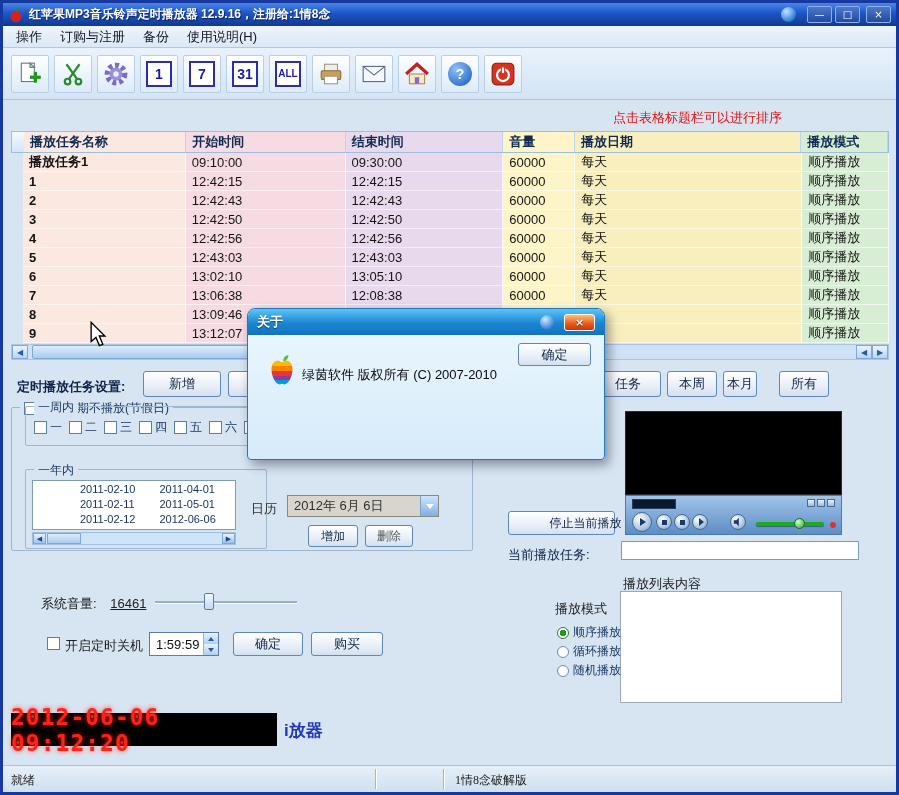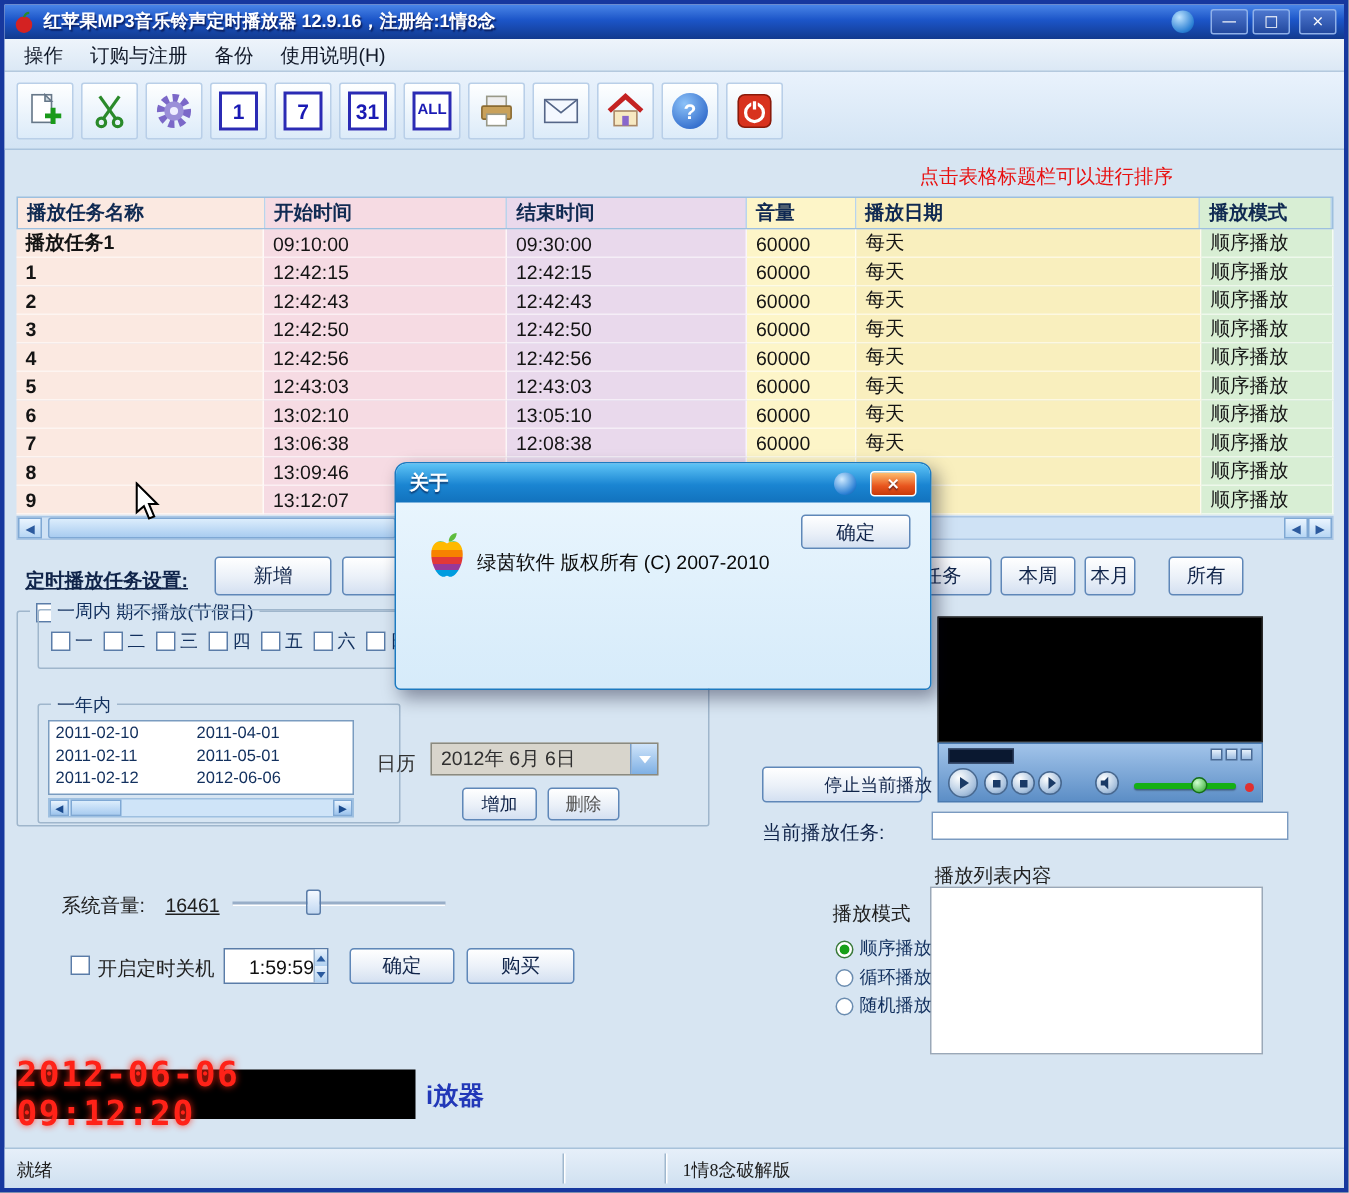--- a/index.html
+++ b/index.html
@@ -48,21 +48,21 @@
   
   .table { position:absolute; left:8px; top:128px; width:878px; z-index:5; }
   .thead { display:flex; height:22px; background:linear-gradient(#f5fafe,#d2e5f7);
     border:1px solid #9dbfde; }
   .hcell { font-weight:bold; font-size:13px; color:#102a52; display:flex; align-items:center;
     padding-left:6px; border-right:1px solid #b9d4ec; overflow:hidden; white-space:nowrap; }
   .trow { display:flex; height:19px; }
   .tcell { font-size:13px; color:#141414; display:flex; align-items:center; padding-left:6px;
     border-right:1px solid rgba(255,255,255,.75); border-bottom:1px solid rgba(255,255,255,.55);
     overflow:hidden; white-space:nowrap; }
-  .c0 { width:165px; background:#fbe9e1; font-weight:bold; }
+  .c0 { width:165px; background:#fbe9e1; font-weight:bold;margin-left:12px; }
   .c1 { width:162px; background:#f6dbe3; }
   .c2 { width:160px; background:#e9d9ec; }
   .c3 { width:73px;  background:#fdf5c8; }
   .c4 { width:230px; background:#f9efbe; }
   .c5 { width:88px;  background:#d8eed4; }
 
   
   .hscroll { position:absolute; left:8px; top:341px; width:878px; height:16px;
     background:#cfe2f5; border:1px solid #aac6e4; z-index:5; }
   .sarrow { position:absolute; top:0; width:16px; height:14px; font-family:"DejaVu Sans",sans-serif;
@@ -82,21 +82,21 @@
   .groupbox { position:absolute; border:1px solid #9fb6cc; border-radius:2px; z-index:4; }
   .gb-legend { position:absolute; top:-8px; left:8px; background:#d7e5f2; padding:0 4px;
     font-size:12px; color:#12305e; display:flex; align-items:center; gap:4px; white-space:nowrap; }
   .cb { width:13px; height:13px; background:#fff; border:1px solid #5a7ca8; display:inline-block; flex:0 0 auto; }
 
   .week-days { position:absolute; left:8px; top:12px; display:flex; }
   .wday { display:inline-flex; align-items:center; margin-right:7px; }
   .wlbl { font-size:12px; margin-left:3px; color:#12305e; }
 
   .year-list { position:absolute; left:6px; top:10px; width:204px; height:50px;
-    background:#fff; border:1px solid #7a9cc0; overflow:hidden; }
+    background:#fff; border:1px solid #7a9cc0; overflow:hidden;padding-left:43px; }
   .ylrow { display:flex; height:15px; align-items:center; }
   .ylcell { width:94px; padding-left:4px; font-size:11px; color:#12305e; white-space:nowrap; }
   .mini-hscroll { position:absolute; left:6px; top:62px; width:204px; height:13px;
     background:#cfe4f8; border:1px solid #9fc0e0; }
   .msarrow { position:absolute; top:0; width:13px; height:11px; font-family:"DejaVu Sans",sans-serif;
     background:linear-gradient(#eaf4fe,#9cc4ee); color:#1a4a8e; font-size:7px;
     display:flex; align-items:center; justify-content:center; border:1px solid #7fa8d4; }
   .msthumb { position:absolute; left:14px; top:0; width:34px; height:11px;
     background:linear-gradient(#dcedfc,#a9ccf0); border:1px solid #7fa8d4; }
 
@@ -142,41 +142,41 @@
   .radio.sel { background:radial-gradient(circle,#18a018 0 42%,#fff 50%); border-color:#3a7a3a; }
   .mlbl { font-size:12px; margin-left:4px; color:#12305e; }
 
   
   .sys-track { position:absolute; left:152px; top:598px; width:142px; height:3px;
     background:#98aec8; border-bottom:1px solid #fff; z-index:5; }
   .sys-thumb { position:absolute; left:201px; top:590px; width:10px; height:17px;
     background:linear-gradient(#f4f9ff,#c2d8f2); border:1px solid #5a7ca8; border-radius:2px; z-index:6; }
   .spinner { position:absolute; left:146px; top:629px; width:70px; height:24px; background:#fff;
     border:1px solid #5a7ca8; display:flex; z-index:5; }
-  .spin-val { flex:1; font-size:13px; color:#101010; display:flex; align-items:center; padding-left:16px; }
+  .spin-val { flex:1; font-size:13px; color:#101010; display:flex; align-items:center; padding-left:6px; }
   .spin-col { width:15px; border-left:1px solid #9ab4d0; display:flex; flex-direction:column; }
   .spin-btn { flex:1; background:linear-gradient(#e8f2fc,#b0d0f0); display:flex; align-items:center; justify-content:center; }
   .tri-up { width:0; height:0; border-left:3px solid transparent; border-right:3px solid transparent; border-bottom:4px solid #2a5a9e; }
   .tri-down { width:0; height:0; border-left:3px solid transparent; border-right:3px solid transparent; border-top:4px solid #2a5a9e; }
 
   .led { position:absolute; left:8px; top:710px; width:266px; height:33px; background:#000;
     color:#ff2218; font-family:"DejaVu Sans Mono",monospace; font-weight:bold; font-size:23px;
     letter-spacing:1px; display:flex; align-items:center; justify-content:center;
     text-shadow:0 0 5px rgba(255,40,20,.9); z-index:5; }
   .partial-text { position:absolute; left:281px; top:716px; font-size:17px; font-weight:bold;
     color:#2238b8; z-index:5; }
 
   
   .statusbar { position:absolute; left:0; right:0; bottom:0; height:27px;
     background:linear-gradient(#e6eff9,#cfe0f0); border-top:1px solid #a8c2da; z-index:10; }
   .status-text { position:absolute; top:6px; font-size:12px; color:#202020;font-family:Liberation Serif, serif; }
   .sep { position:absolute; top:3px; bottom:3px; width:1px; background:#a0b8ce; box-shadow:1px 0 0 #fff; }
 
   
-  .dialog { position:absolute; left:260px; top:305px; width:358px; height:152px;
+  .dialog { position:absolute; left:244px; top:305px; width:358px; height:152px;
     border-radius:8px 8px 4px 4px; box-shadow:4px 5px 12px rgba(0,0,30,.4);
     border:1px solid #1d7ac0; background:linear-gradient(#ecf7fe,#d6ebfa); z-index:50; }
   .dlg-title { height:26px; border-radius:7px 7px 0 0;
     background:linear-gradient(180deg,#5ec4f6,#1a85d2 55%,#1272bd);
     display:flex; align-items:center; padding:0 9px; color:#fff; font-weight:bold; font-size:13px;
     text-shadow:0 1px 1px rgba(0,0,40,.5); }
   .dlg-orb { width:15px; height:15px; border-radius:50%;
     background:radial-gradient(circle at 35% 30%,#cfeaff,#2a7fd4 70%,#11508f); margin-left:auto; }
   .dlg-close { width:31px; height:17px; border-radius:3px; margin-left:9px;
     background:linear-gradient(#ffc070,#e8551e 60%,#c83a0a); border:1px solid #fff;
@@ -379,21 +379,21 @@
       </div>
   </div>
 
   <div class="hscroll">
     <span class="sarrow" style="left:0;">◀</span>
     <span class="sthumb"></span>
     <span class="sarrow" style="right:16px;">◀</span>
     <span class="sarrow" style="right:0;">▶</span>
   </div>
 
-  <div class="lbl" style="left:14px; top:375px; font-weight:bold;text-decoration:underline;">定时播放任务设置:</div>
+  <div class="lbl" style="left:14px; top:375px; font-weight:bold;">定时播放任务设置:</div>
   <div class="xpbtn" style="left:140px; top:368px; width:78px; height:26px;">新增</div>
   <div class="xpbtn" style="left:225px; top:368px; width:62px; height:26px;"></div>
   <div class="xpbtn" style="left:592px; top:368px; width:66px; height:26px;">任务</div>
   <div class="xpbtn" style="left:664px; top:368px; width:50px; height:26px;">本周</div>
   <div class="xpbtn" style="left:720px; top:368px; width:34px; height:26px;">本月</div>
   <div class="xpbtn" style="left:776px; top:368px; width:50px; height:26px;">所有</div>
 
   <div class="groupbox" style="left:8px; top:404px; width:462px; height:144px;">
     <div class="gb-legend">
       <span class="cb"></span>

